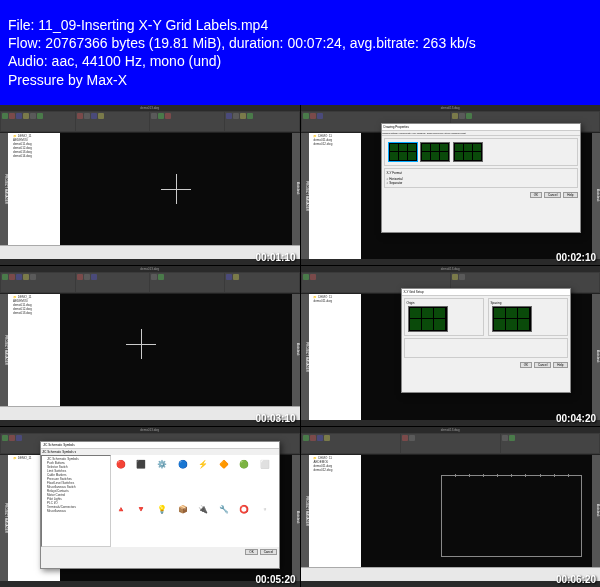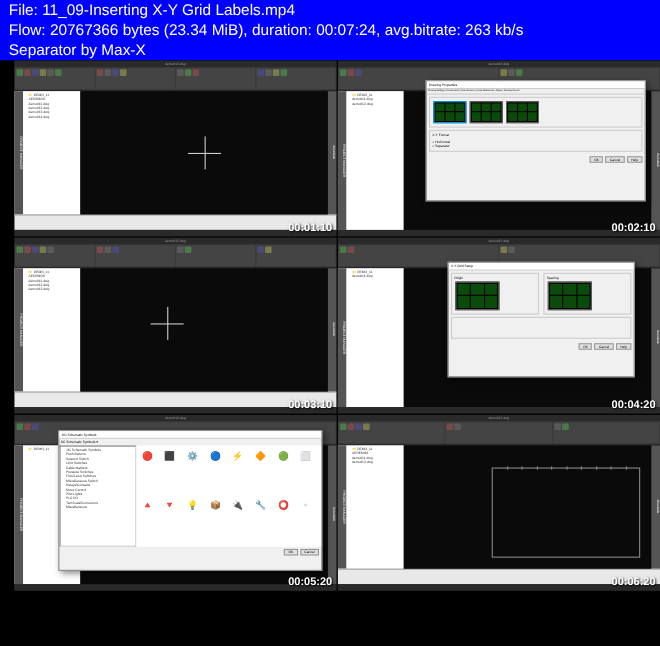--- a/index.html
+++ b/index.html
@@ -1,19 +1,19 @@
 <!DOCTYPE html>
 <html><head>
 <meta charset="utf-8">
 <style>
 * { margin:0; padding:0; box-sizing:border-box; }
 body { width:600px; height:587px; background:#000; font-family:Arial,sans-serif; overflow:hidden; }
-.header { background:#0000ff; color:#fff; padding:0 8px; font-size:14px; line-height:1.3; }
+.header { background:#0000ff; color:#fff; padding:16px 8px; font-size:14px; line-height:1.3; }
 .header-line { white-space:nowrap; }
-.grid { display:grid; grid-template-columns:1fr 1fr; grid-template-rows:repeat(3,160px); gap:1px; background:#000;padding-left:13px; }
+.grid { display:grid; grid-template-columns:1fr 1fr; grid-template-rows:repeat(3,160px); gap:1px; background:#000; }
 .thumb { position:relative; background:#1a1a1a; overflow:hidden; font-size:3px; }
 .app-shell { width:100%; height:100%; background:#333; display:flex; flex-direction:column; }
 .title-bar { height:6px; background:#2a2a2a; display:flex; align-items:center; justify-content:center; color:#999; font-size:3px; }
 .ribbon { height:22px; background:#3a3a3a; border-bottom:1px solid #222; display:flex; gap:1px; padding:1px; }
 .ribbon-group { flex:1; background:#444; display:flex; flex-wrap:wrap; gap:1px; padding:1px; }
 .ribbon-btn { width:6px; height:6px; background:#5a5a5a; border-radius:1px; }
 .ribbon-btn.c1{background:#4a7a4a}.ribbon-btn.c2{background:#7a4a4a}.ribbon-btn.c3{background:#4a4a7a}.ribbon-btn.c4{background:#7a7a4a}
 .workspace { flex:1; display:flex; background:#181818; }
 .panel-left { width:60px; background:#e8e8e8; color:#000; font-size:3px; display:flex; }
 .pm-tab { width:8px; background:#555; color:#fff; writing-mode:vertical-rl; text-align:center; font-size:3px; padding:2px 0; }
@@ -49,27 +49,31 @@
 </head>
 <body>
 
 <div class="header">
   <div class="header-line">
     <span>File:</span>
     <span>11_09-Inserting X-Y Grid Labels.mp4</span>
   </div>
   <div class="header-line">
     <span>Flow:</span>
-    <span>20767366 bytes (23.34 MiB),</span>
+    <span>20767366 bytes (19.81 MiB),</span>
     <span>duration:</span>
     <span>00:07:24,</span>
     <span>avg.bitrate:</span>
     <span>263 kb/s</span>
   </div>
-  <div class="header-line">Separator by Max-X</div>
+  <div class="header-line">
+    <span>Audio:</span>
+    <span>aac, 44100 Hz, mono (und)</span>
+  </div>
+  <div class="header-line">Pressure by Max-X</div>
 </div>
 
 <div class="grid">
 
   <div class="thumb">
     <div class="app-shell">
       <div class="title-bar">demo013.dwg</div>
       <div class="ribbon">
         <div class="ribbon-group">
             <div class="ribbon-btn c1"></div>

